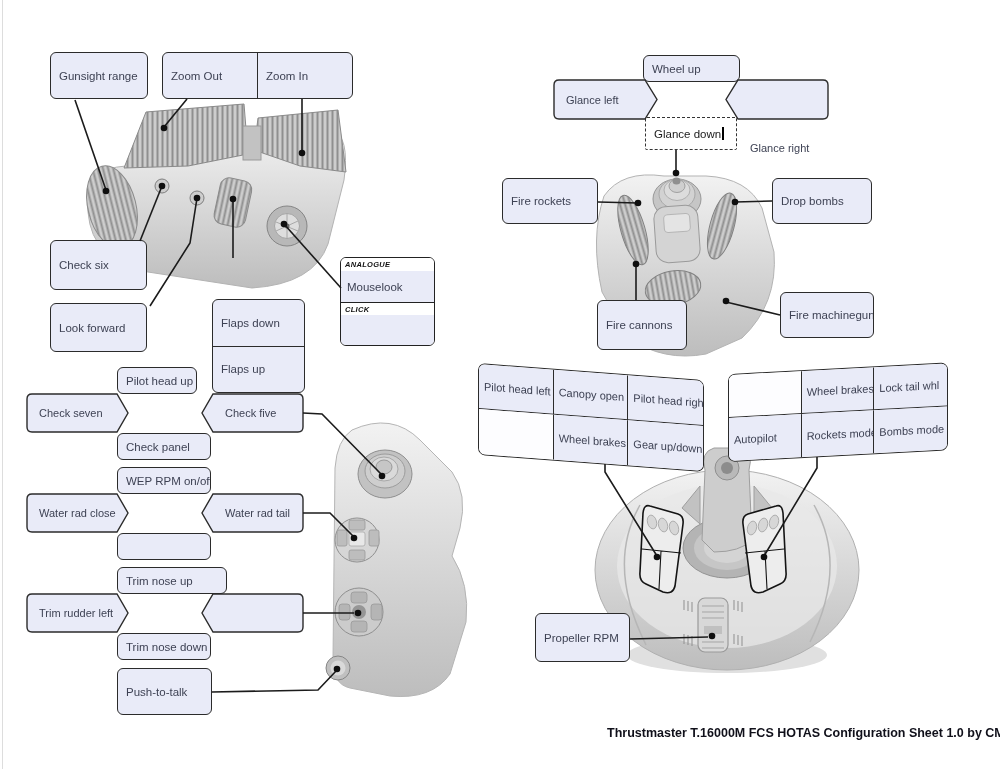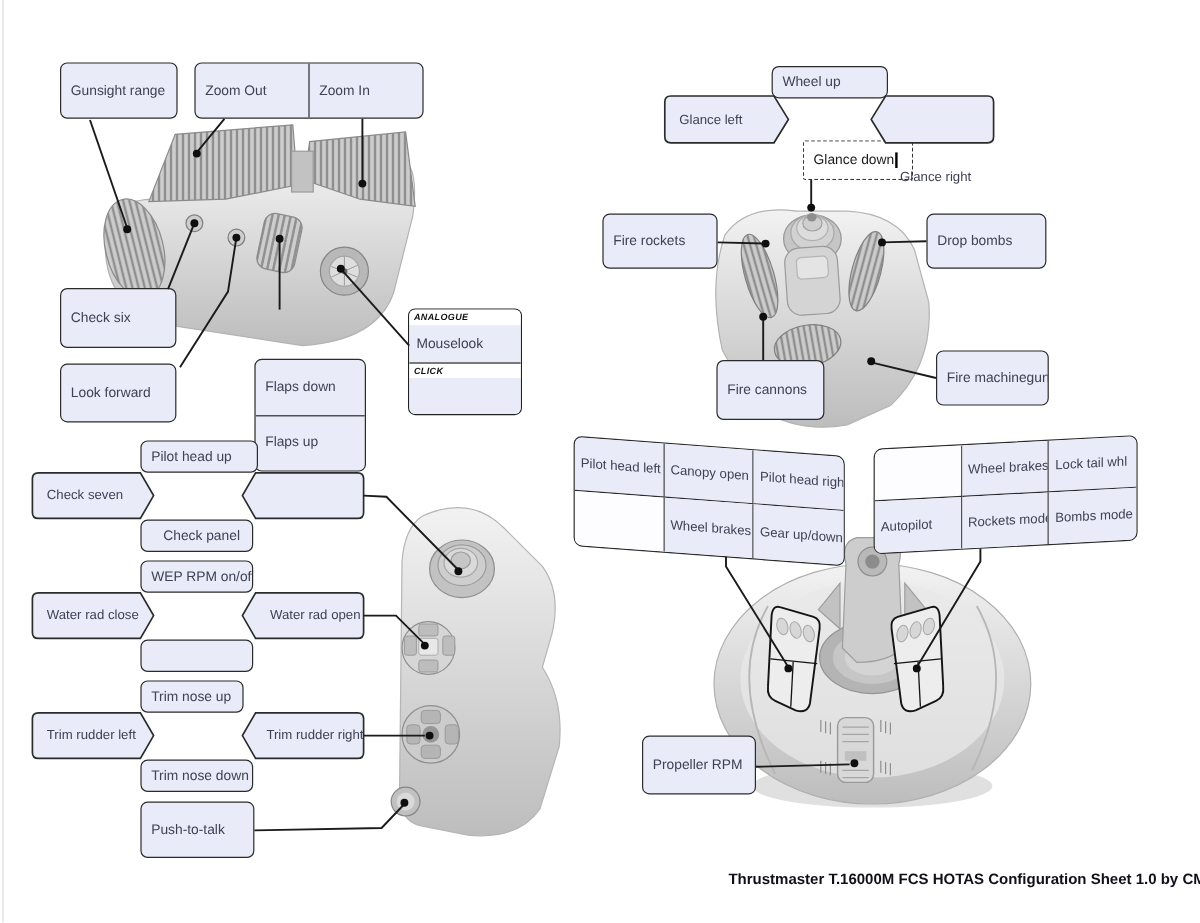--- a/index.html
+++ b/index.html
@@ -165,53 +165,53 @@
   <div class="box panel" style="left:340px;top:257px;width:95px;height:89px;">
     <div class="phdr">ANALOGUE</div>
     <div class="pval">Mouselook</div>
     <div class="phdr pdiv">CLICK</div>
     <div class="pval" style="flex:1;"></div>
   </div>
 
   <div class="box" style="left:643px;top:55px;width:97px;height:27px;">
       <span>Wheel up</span>
     </div>
-  <div class="box editbox" style="left:645px;top:117px;width:92px;height:33px;margin-left:24px;">
+  <div class="box editbox" style="left:645px;top:117px;width:92px;height:33px;">
       <span>Glance down</span>
       <span class="caret"></span>
     </div>
 
   <div class="box" style="left:502px;top:178px;width:96px;height:46px;">
       <span>Fire rockets</span>
     </div>
   <div class="box" style="left:772px;top:178px;width:100px;height:46px;">
       <span>Drop bombs</span>
     </div>
   <div class="box" style="left:597px;top:300px;width:90px;height:50px;">
       <span>Fire cannons</span>
     </div>
   <div class="box" style="left:780px;top:292px;width:94px;height:46px;">
       <span>Fire machineguns</span>
     </div>
 
-  <div class="box" style="left:117px;top:367px;width:98px;height:27px;">
+  <div class="box" style="left:117px;top:367px;width:80px;height:27px;">
       <span>Pilot head up</span>
     </div>
-  <div class="box" style="left:117px;top:433px;width:94px;height:27px;justify-content:center;">
+  <div class="box" style="left:117px;top:433px;width:94px;height:27px;">
       <span>Check panel</span>
     </div>
 
   <div class="box" style="left:117px;top:467px;width:94px;height:27px;">
       <span>WEP RPM on/off</span>
     </div>
   <div class="box" style="left:117px;top:533px;width:94px;height:27px;">
       <span></span>
     </div>
 
-  <div class="box" style="left:117px;top:567px;width:86px;height:27px;">
+  <div class="box" style="left:117px;top:567px;width:110px;height:27px;">
       <span>Trim nose up</span>
     </div>
   <div class="box" style="left:117px;top:633px;width:94px;height:27px;">
       <span>Trim nose down</span>
     </div>
 
   <div class="box" style="left:117px;top:668px;width:95px;height:47px;">
       <span>Push-to-talk</span>
     </div>
   <div class="box" style="left:535px;top:613px;width:95px;height:49px;">
@@ -287,19 +287,19 @@
       <circle cx="337" cy="669" r="3.3"></circle>
         <circle cx="657" cy="557" r="3.3"></circle>
         <circle cx="764" cy="557" r="3.3"></circle>
       <circle cx="712" cy="636" r="3.3"></circle>
     </g>
   </svg>
 
   <div class="atext" style="left:560px;top:80px;width:85px;height:39px;">Glance left</div>
   <div class="atext" style="left:744px;top:80px;width:80px;height:39px;margin-top:48px;">Glance right</div>
   <div class="atext" style="left:33px;top:394px;width:82px;height:38px;">Check seven</div>
+  <div class="atext" style="left:219px;top:394px;width:80px;height:38px;">Check five</div>
   <div class="atext" style="left:33px;top:494px;width:82px;height:38px;">Water rad close</div>
-  <div class="atext" style="left:219px;top:494px;width:80px;height:38px;">Water rad open</div>
+  <div class="atext" style="left:219px;top:494px;width:80px;height:38px;">Water rad tail</div>
   <div class="atext" style="left:33px;top:594px;width:82px;height:38px;text-align:right;">Trim rudder left</div>
-  <div class="atext" style="left:216px;top:594px;width:85px;height:38px;">Trim rudder right</div>
 
   <div id="footer">Thrustmaster T.16000M FCS HOTAS Configuration Sheet 1.0 by CMDR Bezdi</div>
 </div>
 
 </body></html>

